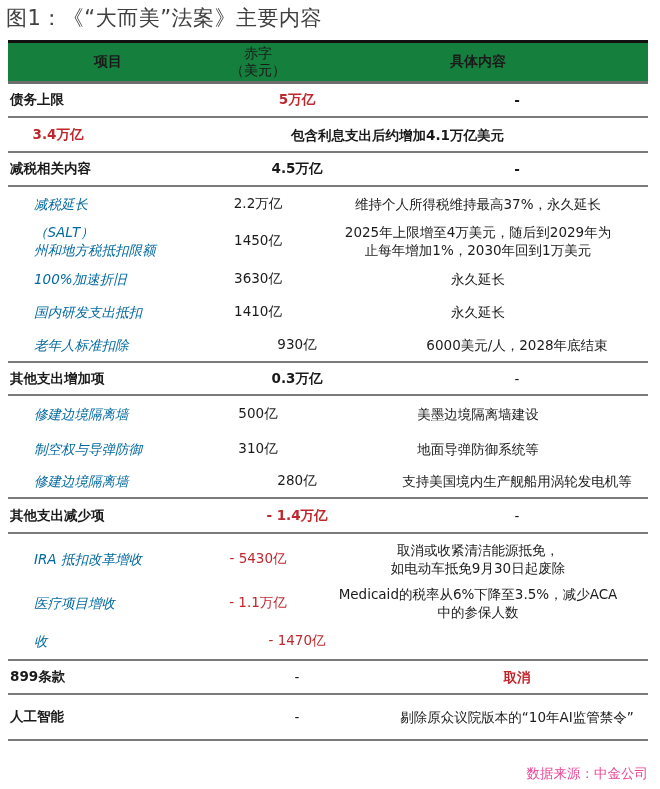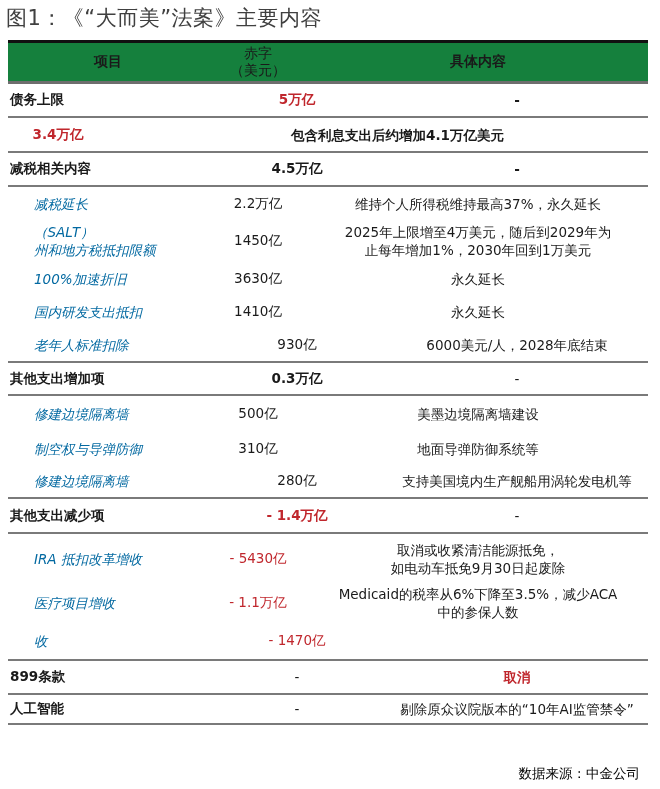--- a/index.html
+++ b/index.html
@@ -14,21 +14,21 @@
   .row { display: flex; align-items: center; box-sizing: border-box; }
   .row .c1 { width: 200px; font-size: 13.5px; padding-left: 2px; box-sizing: border-box; }
   .row .c2 { width: 100px; text-align: center; font-size: 13.5px; }
   .row .c3 { flex: 1; text-align: center; font-size: 13.5px; line-height: 18px; }
   .row.main .c1 { font-weight: bold; }
   .row.main .c2 { font-weight: bold; }
   .row.sub .c1 { font-style: italic; padding-left: 26px; color: #0369a1; line-height: 18px; }
   .row.sep { border-bottom: 2px solid #7a7a7a; gap: 39px; }
   .red { color: #c0272d !important; }
   .bold { font-weight: bold; }
-  .source { position: absolute; right: 20px; top: 765px; font-size: 13.5px; color: #000000; }
+  .source { position: absolute; right: 12px; top: 765px; font-size: 13.5px; color: #ec4899; }
 </style>
 </head>
 <body>
 
 <div class="title">图1：《“大而美”法案》主要内容</div>
 
 <div class="table">
   <div class="hdr">
     <div class="c1">项目</div>
     <div class="c2">
@@ -146,20 +146,20 @@
     </div>
     <div class="c2 red">- 1470亿</div>
   </div>
 
   <div class="row main sep" style="height:34px">
     <div class="c1">899条款</div>
     <div class="c2" style="font-weight:normal">-</div>
     <div class="c3 red bold">取消</div>
   </div>
 
-  <div class="row main sep" style="height:30px">
+  <div class="row main sep" style="height:46px">
     <div class="c1">人工智能</div>
     <div class="c2" style="font-weight:normal">-</div>
     <div class="c3">剔除原众议院版本的“10年AI监管禁令”</div>
   </div>
 </div>
 
 <div class="source">数据来源：中金公司</div>
 
 </body></html>

